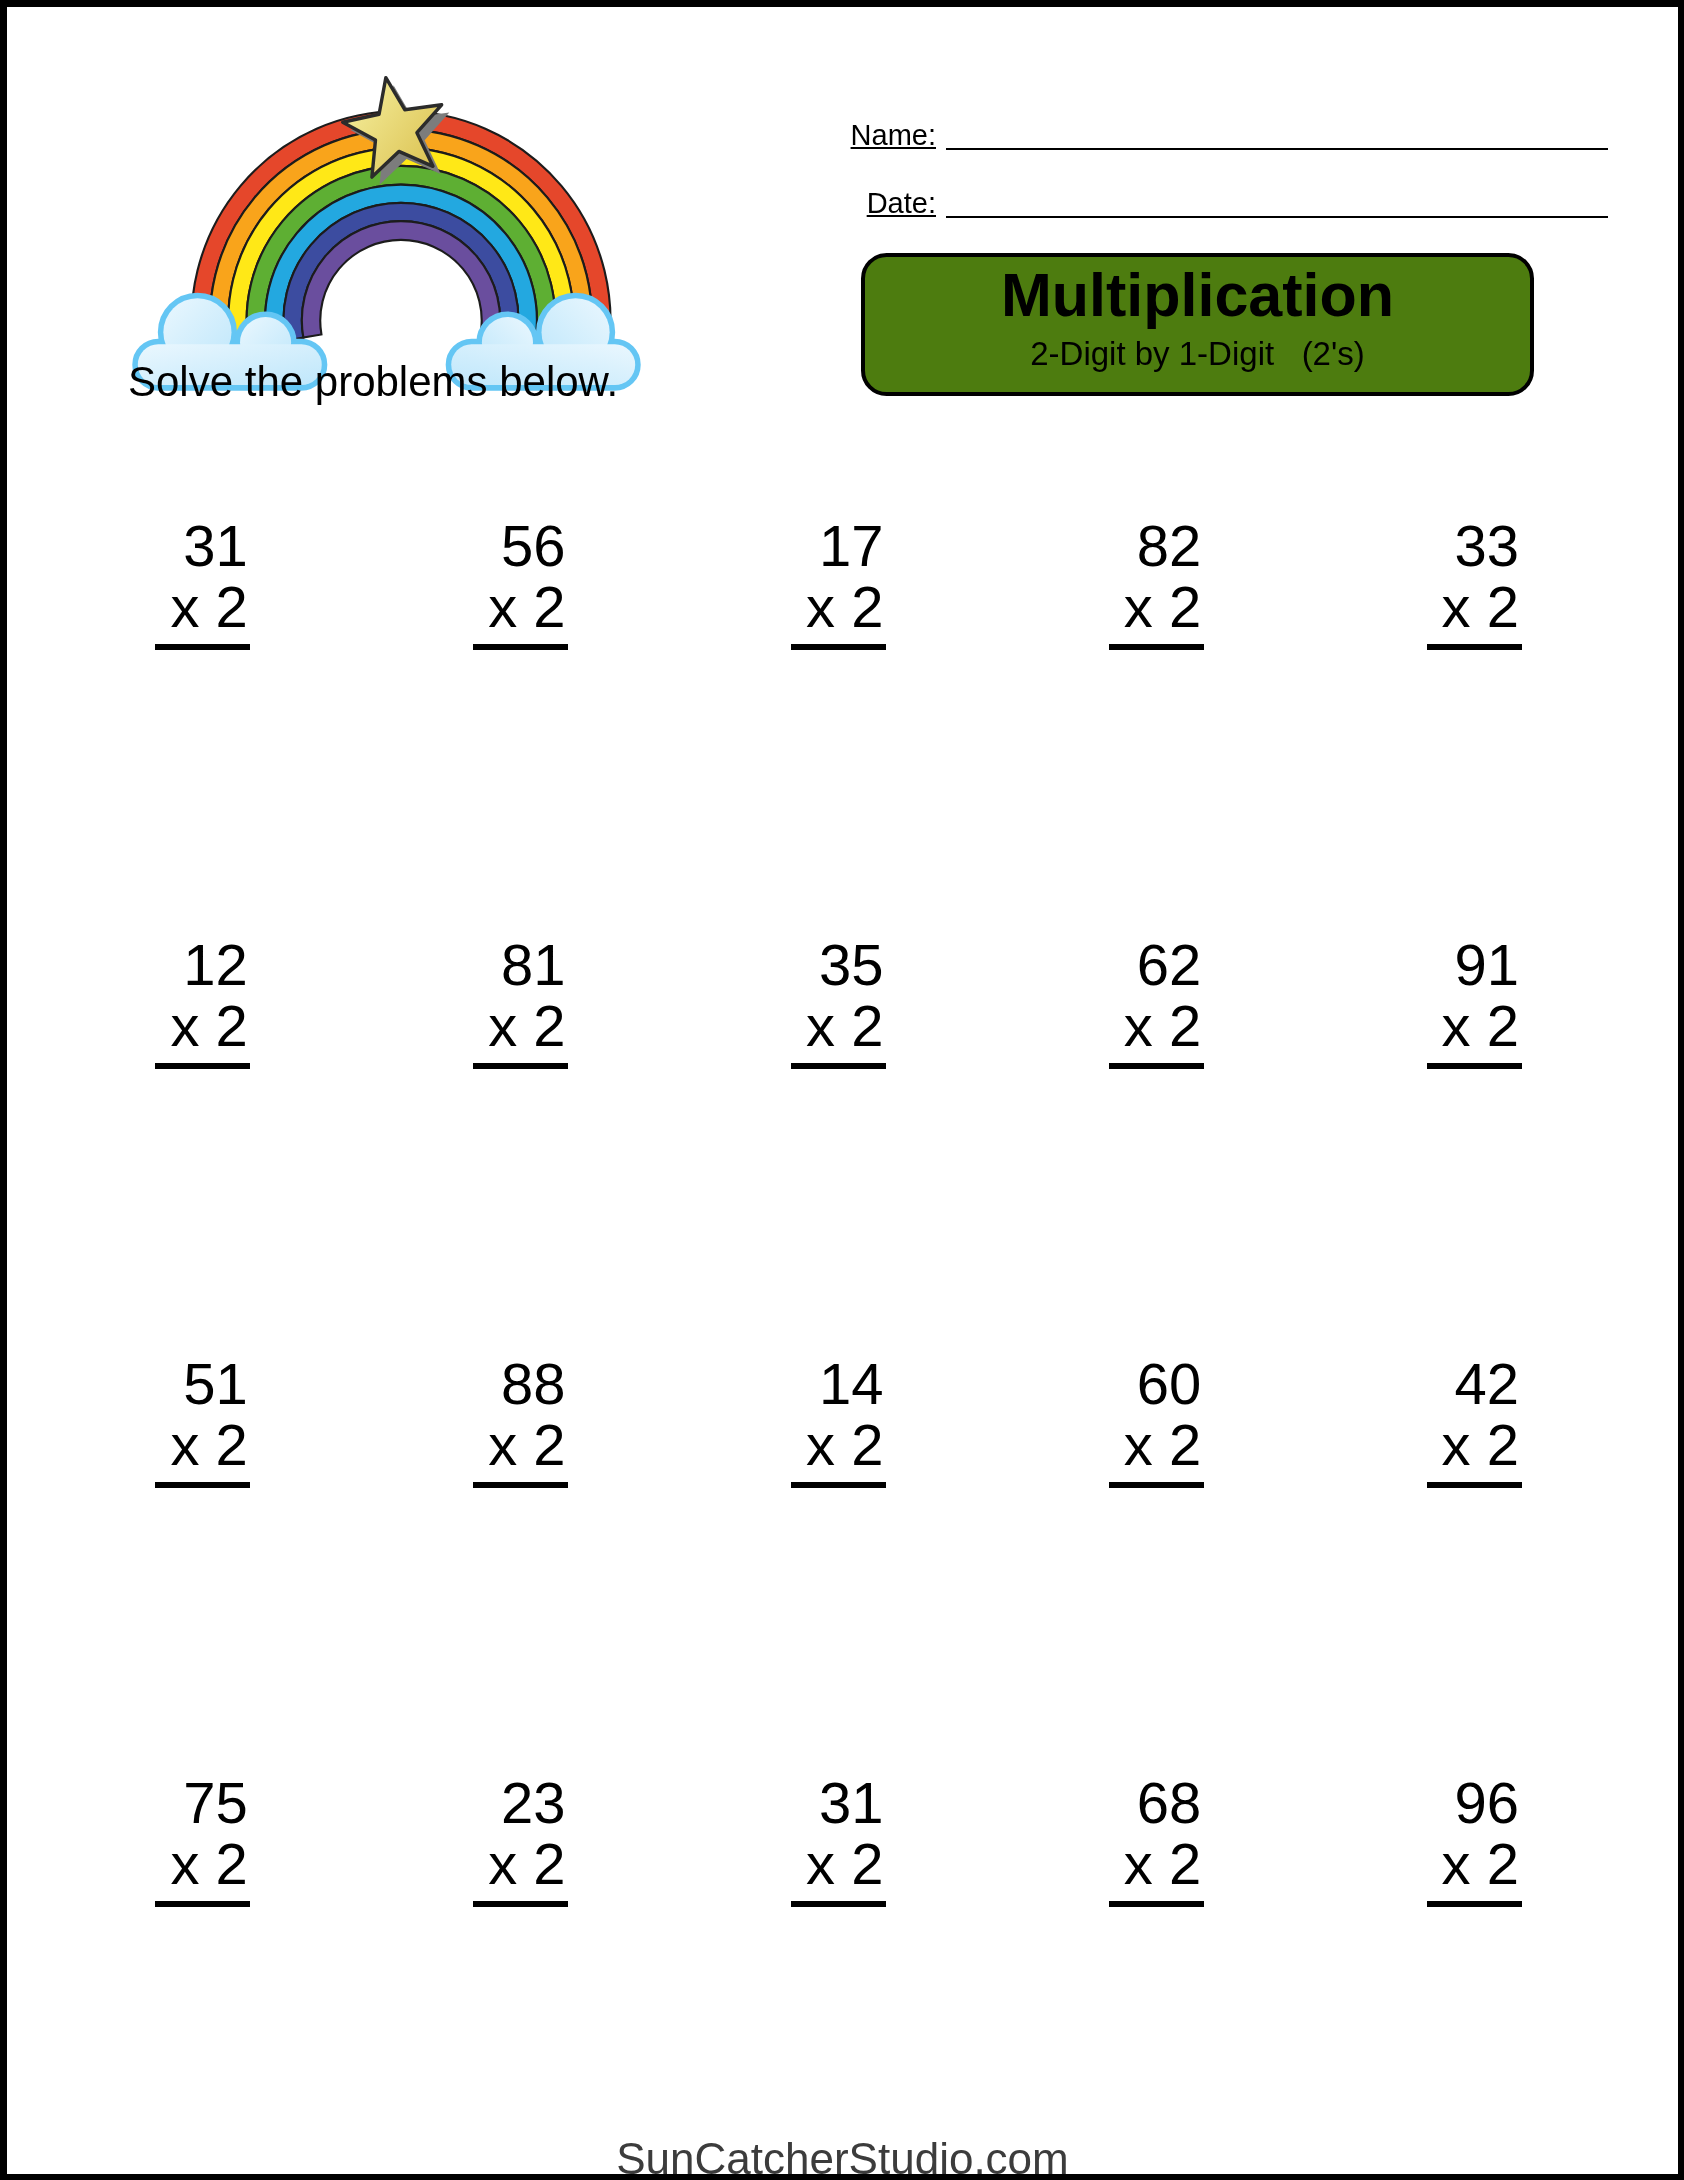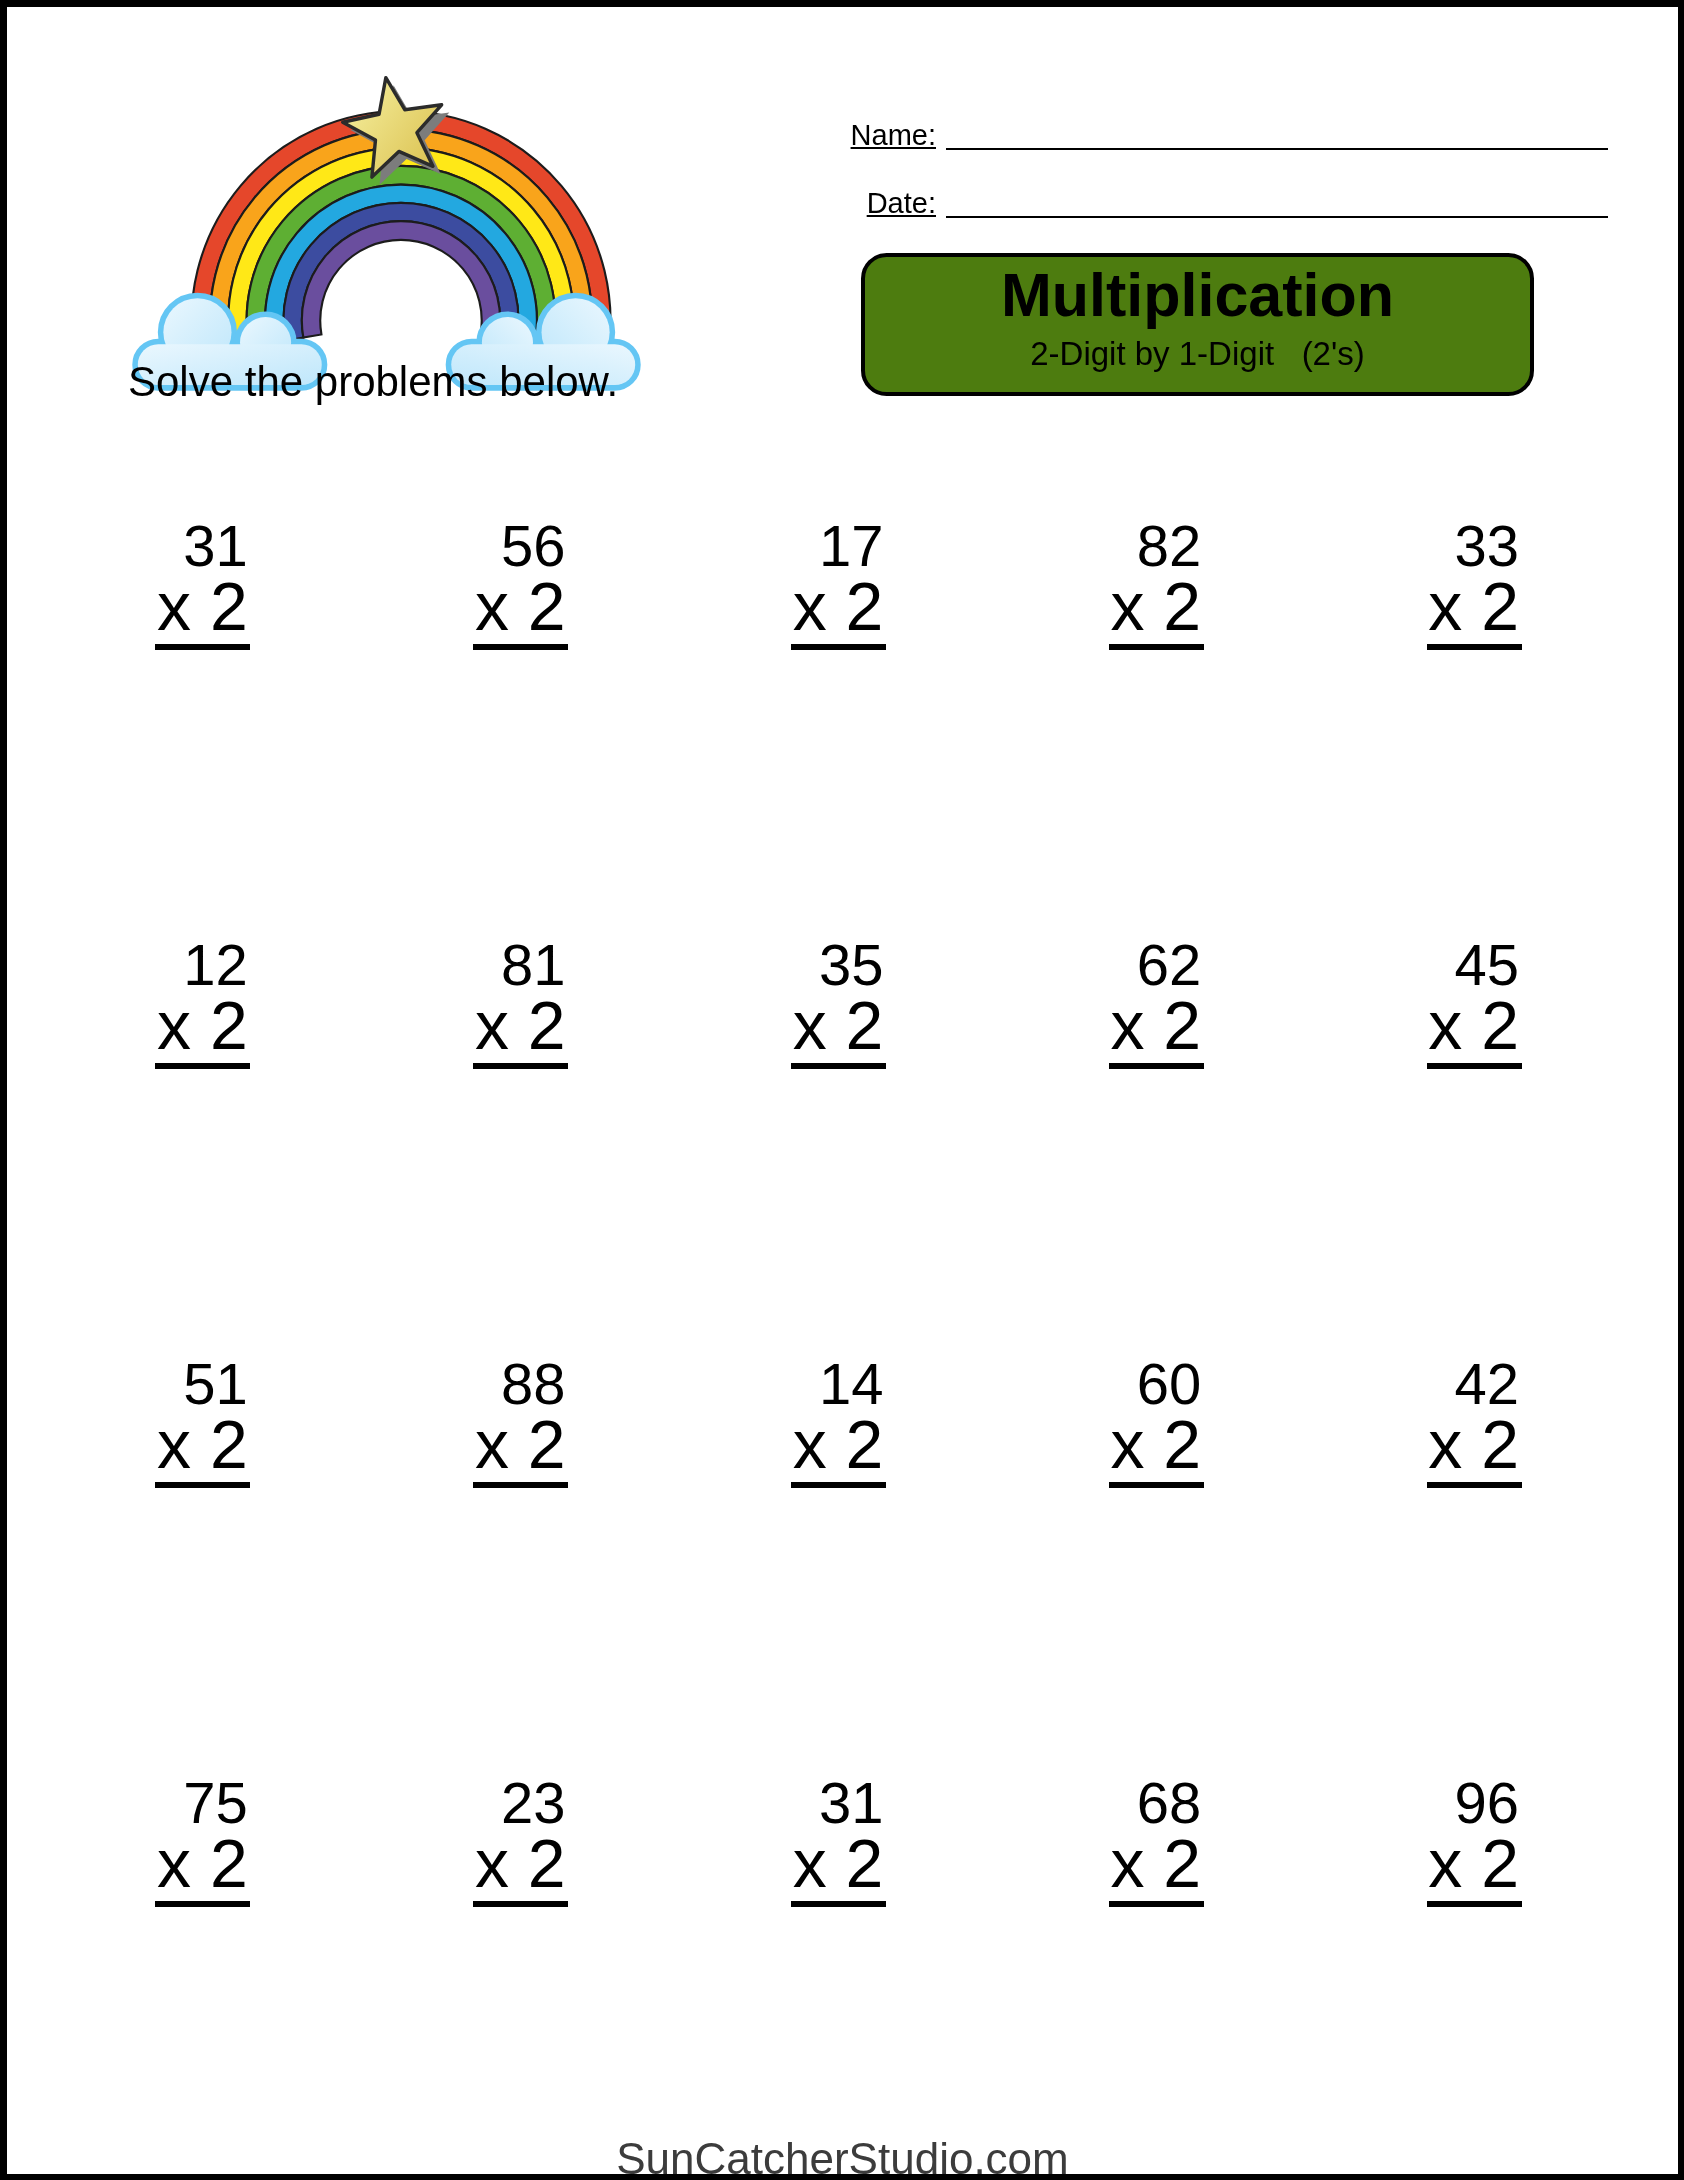--- a/index.html
+++ b/index.html
@@ -18,21 +18,21 @@
 
   .title-box{position:absolute;left:854px;top:246px;width:673px;height:143px;box-sizing:border-box;
              border:4.3px solid #000;border-radius:25.6px;text-align:center;}
   .title-box .title{font-size:61px;line-height:73px;font-weight:bold;margin-top:1.7px;}
   .title-box .subtitle{font-size:33px;line-height:44px;white-space:pre;text-align:center;}
 
   .prow{position:absolute;left:37px;width:1589px;display:flex;}
   .prow .cell{width:318px;display:flex;justify-content:center;}
   .pb{width:95px;border-bottom:6px solid #000;padding-bottom:10.2px;}
   .pb .num{font-size:58px;line-height:66px;text-align:right;padding-right:2.6px;}
-  .pb .mul{font-size:68px;line-height:55px;text-align:right;padding-right:2.6px;}
+  .pb .mul{font-size:58px;line-height:55px;text-align:right;padding-right:2.6px;}
   .row-0{top:506px;} .row-1{top:925px;} .row-2{top:1344px;} .row-3{top:1763px;}
 
   .footer{position:absolute;left:0;right:0;top:2126px;text-align:center;font-size:44px;line-height:51px;color:#3C3C3C;}
 </style>
 </head>
 <body>
 
 <div class="page">
 
   <svg id="art" class="artwork" viewBox="0 0 600 392" xmlns="http://www.w3.org/2000/svg" xmlns:xlink="http://www.w3.org/1999/xlink">
@@ -145,21 +145,21 @@
     </div>
       </div>
     <div class="cell">
         <div class="pb">
       <div class="num">62</div>
       <div class="mul">x 2</div>
     </div>
       </div>
     <div class="cell">
         <div class="pb">
-      <div class="num">45</div>
+      <div class="num">91</div>
       <div class="mul">x 2</div>
     </div>
       </div>
   </div>
 
   <div class="prow row-2">
     <div class="cell">
         <div class="pb">
       <div class="num">51</div>
       <div class="mul">x 2</div>

